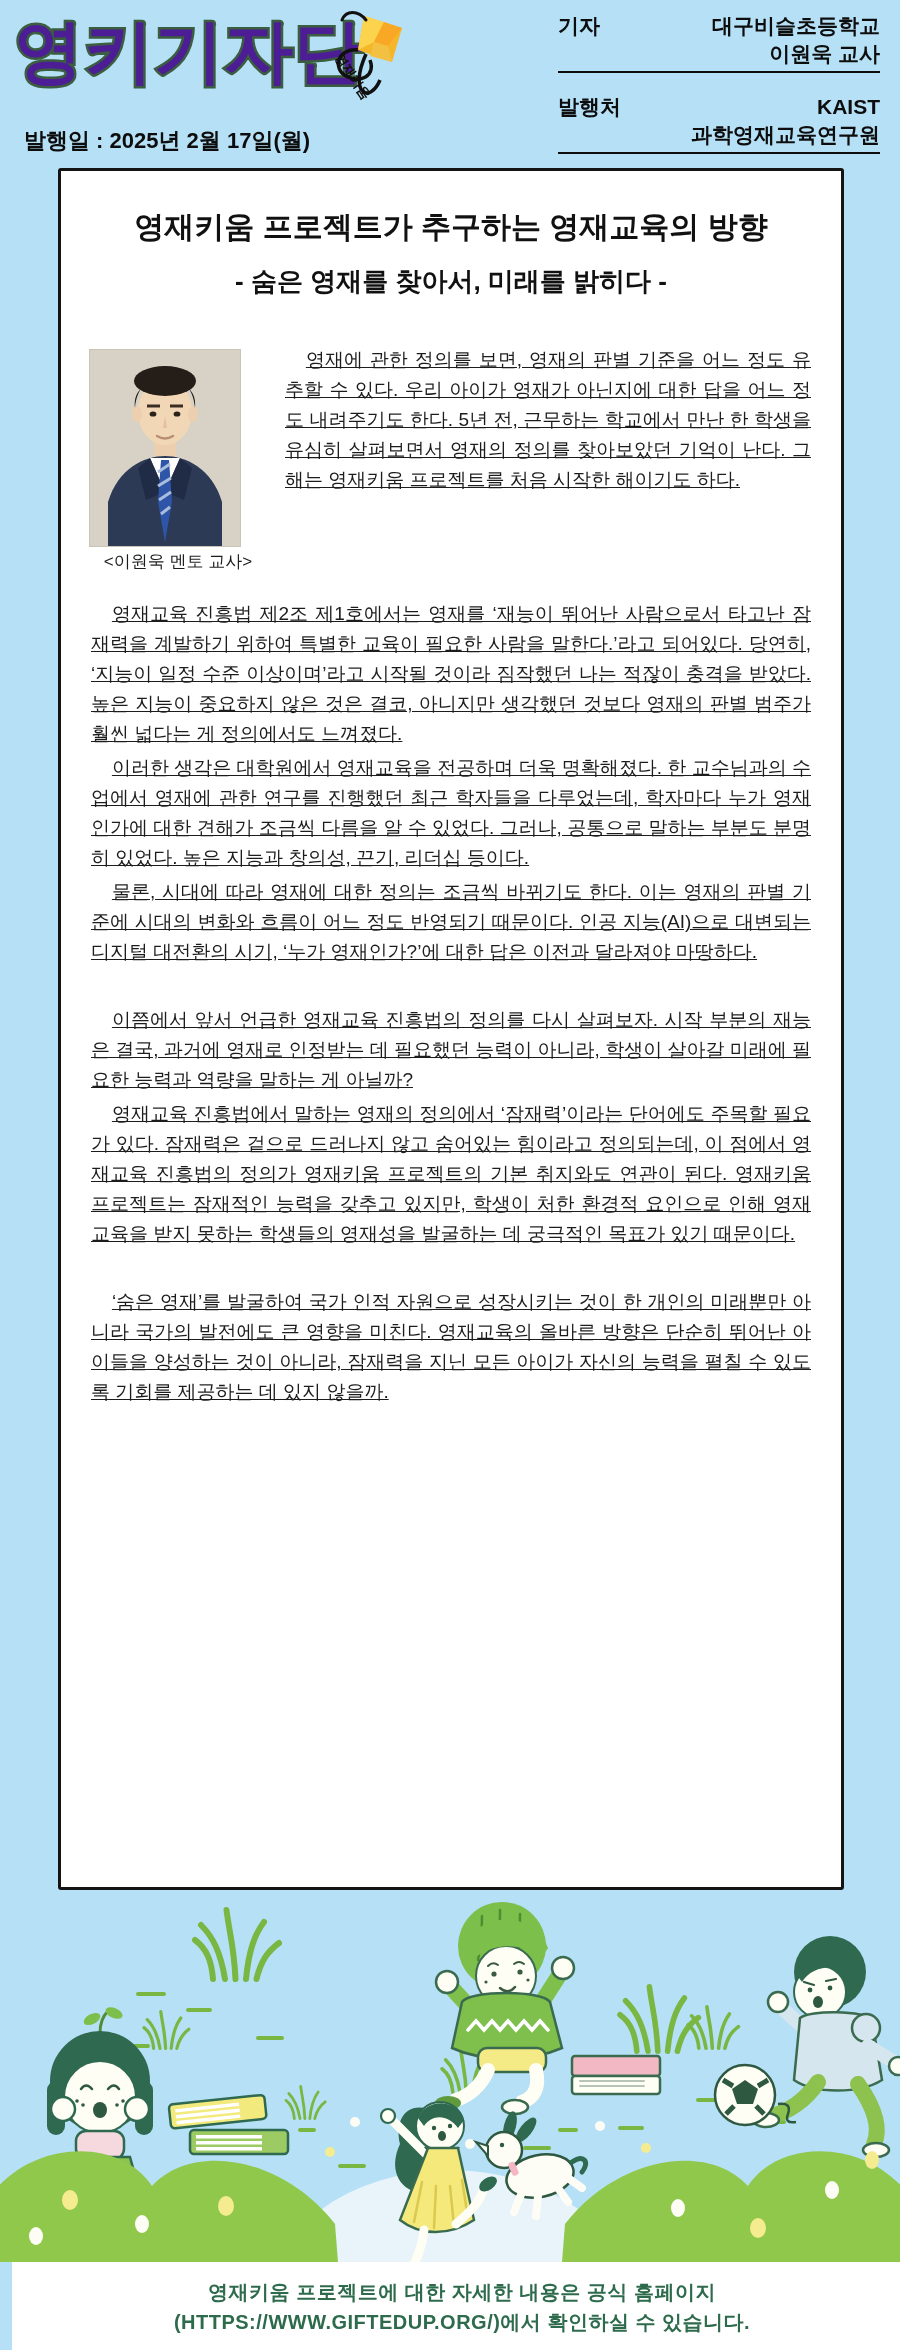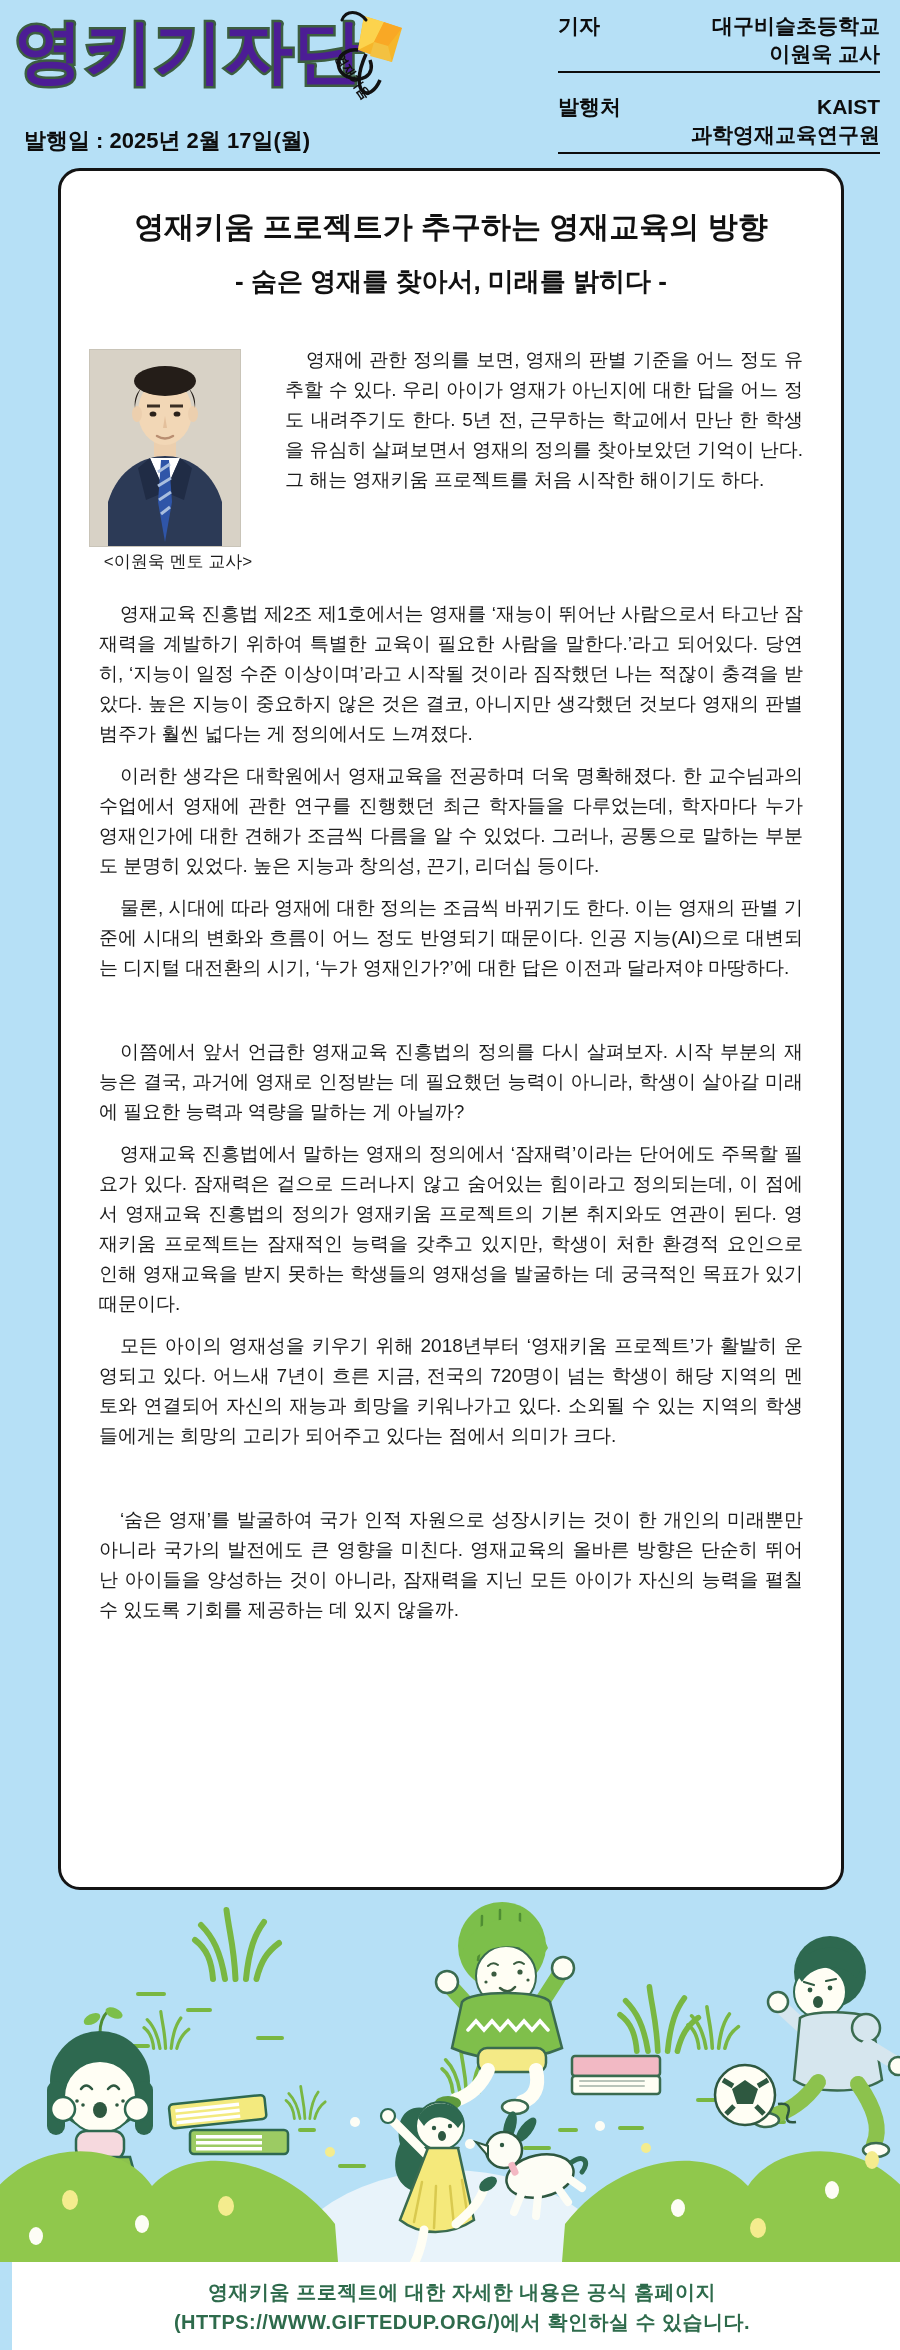--- a/index.html
+++ b/index.html
@@ -12,28 +12,28 @@
         letter-spacing:1px;line-height:96px;}
   .butterfly{position:absolute;left:330px;top:8px;}
   .header-info{position:absolute;right:20px;top:12px;width:322px;color:#0d0d0d;}
   .hi-section{border-bottom:2.5px solid #0d0d0d;padding-bottom:3px;margin-bottom:20px;}
   .hi-row{display:flex;justify-content:space-between;font-size:21px;font-weight:bold;line-height:28px;}
   .hi-sub{text-align:right;font-size:21px;font-weight:bold;line-height:28px;}
   .issue-date{position:absolute;left:24px;top:126px;font-size:22px;font-weight:bold;color:#0d0d0d;}
 
   
   .card{position:absolute;left:58px;top:168px;width:786px;height:1722px;background:#ffffff;
-        border:3px solid #141414;border-radius:22px;padding:28px 26px;box-sizing:border-box;}
+        border:3px solid #141414;border-radius:3px;padding:28px 26px;box-sizing:border-box;}
   .title{text-align:center;font-size:30px;font-weight:bold;color:#111;margin:8px 0 10px;}
   .subtitle{text-align:center;font-size:26px;font-weight:bold;color:#111;margin:16px 0 46px;}
   .body{font-size:19px;line-height:30px;color:#1c1c1c;text-align:justify;}
   .photo-block{float:left;width:178px;margin:4px 18px 10px 2px;}
   .photo-block svg{display:block;border:1px solid #c9c4b8;}
   .photo-caption{font-size:17px;line-height:26px;color:#1c1c1c;text-align:center;margin-top:2px;white-space:nowrap;}
-  p.para{margin:12px;text-indent:1.1em;}
+  p.para{margin:4px;text-indent:1.1em;text-decoration:underline;}
   p.after-photo{clear:left;padding-top:14px;}
   .gap{height:30px;clear:both;}
 
   
   .illustration{position:absolute;left:0;top:1890px;}
   .footer{position:absolute;left:12px;top:2262px;width:900px;height:88px;background:#ffffff;
           text-align:center;box-sizing:border-box;padding-top:15px;}
   .footer div{font-size:20px;line-height:30px;font-weight:bold;color:#2e6b4c;letter-spacing:0.5px;}
 </style>
 </head>
@@ -105,21 +105,20 @@
         <div class="photo-caption">&lt;이원욱 멘토 교사&gt;</div>
       </div>
 
       <p class="para">영재에 관한 정의를 보면, 영재의 판별 기준을 어느 정도 유추할 수 있다. 우리 아이가 영재가 아닌지에 대한 답을 어느 정도 내려주기도 한다. 5년 전, 근무하는 학교에서 만난 한 학생을 유심히 살펴보면서 영재의 정의를 찾아보았던 기억이 난다. 그 해는 영재키움 프로젝트를 처음 시작한 해이기도 하다.</p>
       <p class="para after-photo">영재교육 진흥법 제2조 제1호에서는 영재를 ‘재능이 뛰어난 사람으로서 타고난 잠재력을 계발하기 위하여 특별한 교육이 필요한 사람을 말한다.’라고 되어있다. 당연히, ‘지능이 일정 수준 이상이며’라고 시작될 것이라 짐작했던 나는 적잖이 충격을 받았다. 높은 지능이 중요하지 않은 것은 결코, 아니지만 생각했던 것보다 영재의 판별 범주가 훨씬 넓다는 게 정의에서도 느껴졌다.</p>
       <p class="para">이러한 생각은 대학원에서 영재교육을 전공하며 더욱 명확해졌다. 한 교수님과의 수업에서 영재에 관한 연구를 진행했던 최근 학자들을 다루었는데, 학자마다 누가 영재인가에 대한 견해가 조금씩 다름을 알 수 있었다. 그러나, 공통으로 말하는 부분도 분명히 있었다. 높은 지능과 창의성, 끈기, 리더십 등이다.</p>
       <p class="para">물론, 시대에 따라 영재에 대한 정의는 조금씩 바뀌기도 한다. 이는 영재의 판별 기준에 시대의 변화와 흐름이 어느 정도 반영되기 때문이다. 인공 지능(AI)으로 대변되는 디지털 대전환의 시기, ‘누가 영재인가?’에 대한 답은 이전과 달라져야 마땅하다.</p>
       <div class="gap"></div>
       <p class="para">이쯤에서 앞서 언급한 영재교육 진흥법의 정의를 다시 살펴보자. 시작 부분의 재능은 결국, 과거에 영재로 인정받는 데 필요했던 능력이 아니라, 학생이 살아갈 미래에 필요한 능력과 역량을 말하는 게 아닐까?</p>
       <p class="para">영재교육 진흥법에서 말하는 영재의 정의에서 ‘잠재력’이라는 단어에도 주목할 필요가 있다. 잠재력은 겉으로 드러나지 않고 숨어있는 힘이라고 정의되는데, 이 점에서 영재교육 진흥법의 정의가 영재키움 프로젝트의 기본 취지와도 연관이 된다. 영재키움 프로젝트는 잠재적인 능력을 갖추고 있지만, 학생이 처한 환경적 요인으로 인해 영재교육을 받지 못하는 학생들의 영재성을 발굴하는 데 궁극적인 목표가 있기 때문이다.</p>
-      <p class="para">모든 아이의 영재성을 키우기 위해 2018년부터 ‘영재키움 프로젝트’가 활발히 운영되고 있다. 어느새 7년이 흐른 지금, 전국의 720명이 넘는 학생이 해당 지역의 멘토와 연결되어 자신의 재능과 희망을 키워나가고 있다. 소외될 수 있는 지역의 학생들에게는 희망의 고리가 되어주고 있다는 점에서 의미가 크다.</p>
       <div class="gap"></div>
       <p class="para">‘숨은 영재’를 발굴하여 국가 인적 자원으로 성장시키는 것이 한 개인의 미래뿐만 아니라 국가의 발전에도 큰 영향을 미친다. 영재교육의 올바른 방향은 단순히 뛰어난 아이들을 양성하는 것이 아니라, 잠재력을 지닌 모든 아이가 자신의 능력을 펼칠 수 있도록 기회를 제공하는 데 있지 않을까.</p>
     </div>
   </div>
 
   <div class="illustration">
     <svg width="900" height="372" viewBox="0 0 900 372">
       <rect width="900" height="372" fill="#b6e0f6"></rect>
       <defs>
         <g id="tuft" fill="none" stroke="#79b742" stroke-width="4" stroke-linecap="round">

